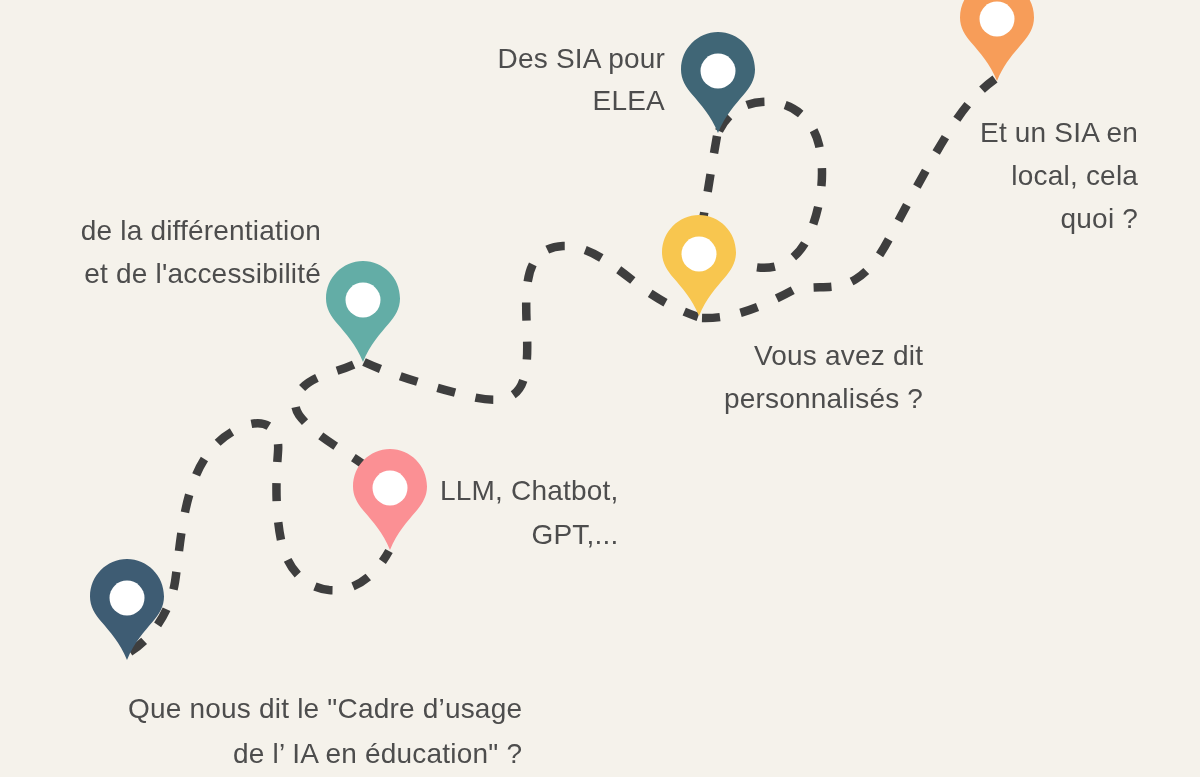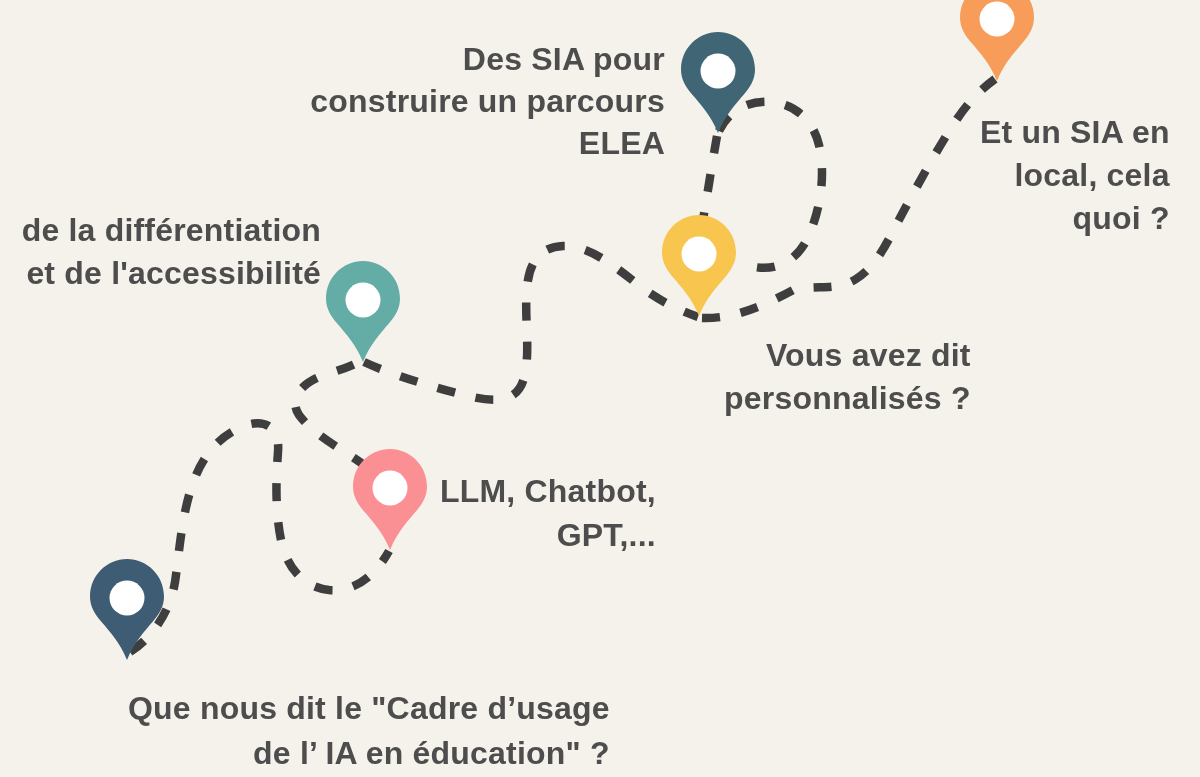--- a/index.html
+++ b/index.html
@@ -15,22 +15,22 @@
     font-family: "Liberation Sans", sans-serif;
   }
   .path-svg {
     position: absolute;
     left: 0;
     top: 0;
   }
   .label {
     position: absolute;
     color: #4d4d4d;
-    font-weight: 700;
-    font-size: 32px;
+    font-weight: 400;
+    font-size: 28px;
     letter-spacing: 0.2px;
     white-space: nowrap;
   }
   .label div { display: block; }
   .align-right { text-align: right; }
   .align-left  { text-align: right; }
 </style>
 </head>
 <body>
 
@@ -88,21 +88,20 @@
     <div>GPT,...</div>
   </div>
 
   <div class="label align-right" style="left:0px; width:321px; top:209px; line-height:43px;">
     <div>de la différentiation</div>
     <div>et de l'accessibilité</div>
   </div>
 
   <div class="label align-right" style="left:0px; width:665px; top:38px; line-height:42px;">
     <div>Des SIA pour</div>
-    <div>construire un parcours</div>
     <div>ELEA</div>
   </div>
 
   <div class="label align-left" style="left:724px; top:334px; line-height:43px;">
     <div>Vous avez dit</div>
     <div>personnalisés ?</div>
   </div>
 
   <div class="label align-left" style="left:980px; top:111px; line-height:43px;">
     <div>Et un SIA en</div>

